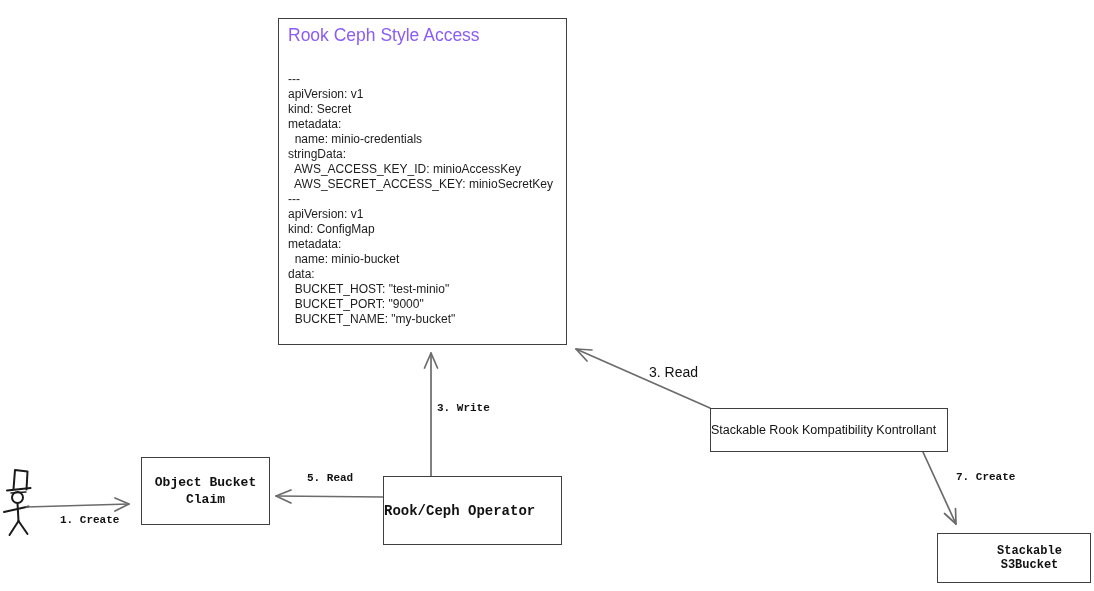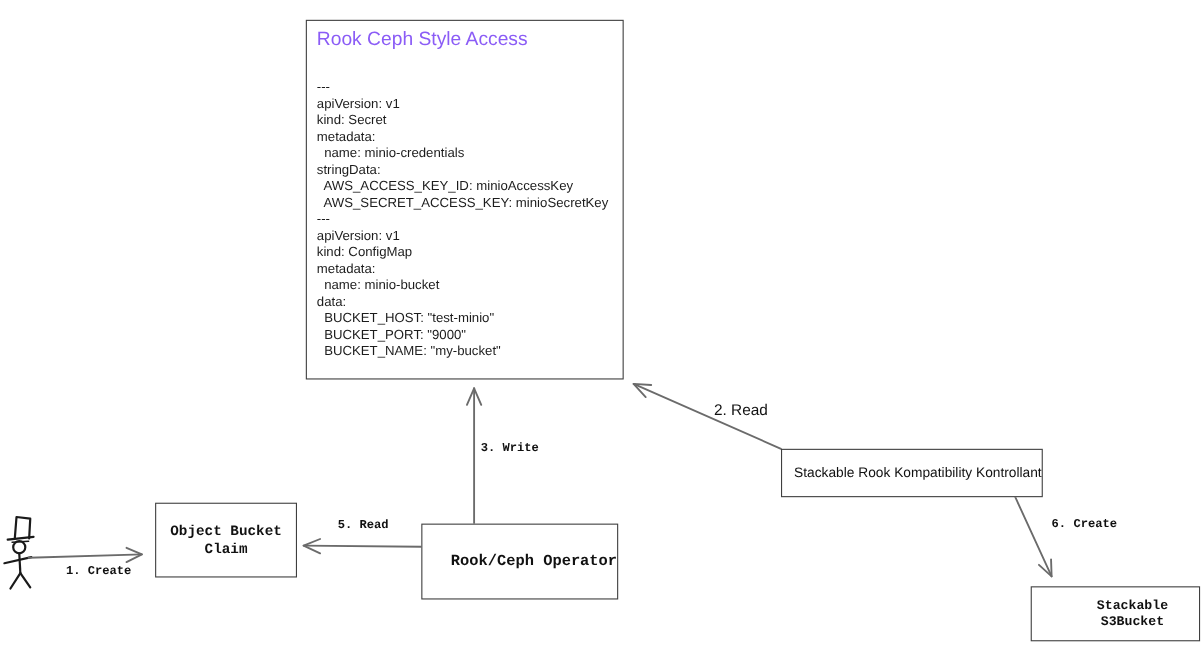--- a/index.html
+++ b/index.html
@@ -14,21 +14,21 @@
   }
   svg.layer { position: absolute; left: 0; top: 0; }
 
   .box {
     position: absolute;
     border: 1.6px solid #3f3f3f;
     background: #ffffff;
     box-sizing: border-box;
     display: flex;
     align-items: center;
-    justify-content: flex-end;
+    justify-content: flex-start;
     text-align: center;
   }
   .mono {
     font-family: "Liberation Mono", "DejaVu Sans Mono", monospace;
     font-weight: bold;
   }
 
   .yaml-box {
     position: absolute;
     left: 278px; top: 18px;
@@ -125,16 +125,16 @@
     <span>Stackable Rook Kompatibility Kontrollant</span>
   </div>
 
   <div class="box mono node-s3">
     <span>Stackable S3Bucket</span>
   </div>
 
   <div class="edge-label mono" style="left:60px; top:478px;margin-top:36px;">1. Create</div>
   <div class="edge-label mono" style="left:307px; top:472px;">5. Read</div>
   <div class="edge-label mono" style="left:437px; top:402px;">3. Write</div>
-  <div class="edge-label sans" style="left:649px; top:364px;">2. Read</div>
-  <div class="edge-label mono" style="left:956px; top:471px;">6. Create</div>
+  <div class="edge-label sans" style="left:649px; top:364px;">3. Read</div>
+  <div class="edge-label mono" style="left:956px; top:471px;">7. Create</div>
 
 </div>
 
 </body></html>

